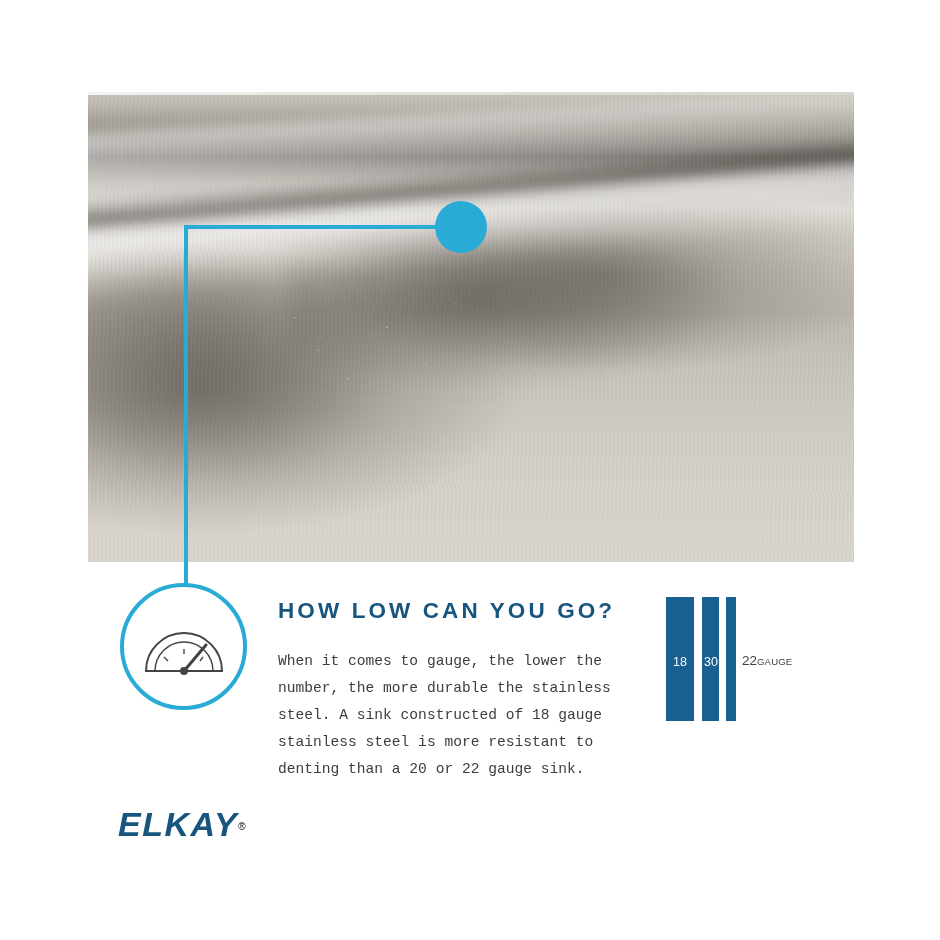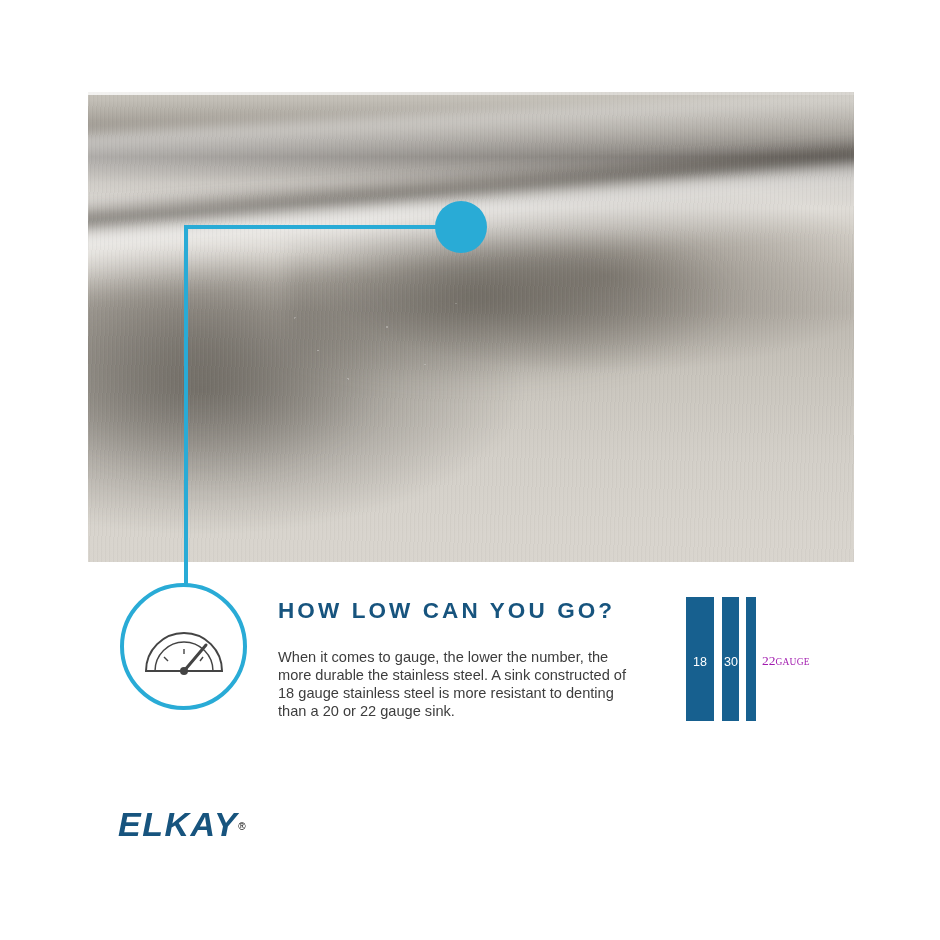--- a/index.html
+++ b/index.html
@@ -171,30 +171,30 @@
     font-size: 22.5px;
     letter-spacing: 3.1px;
     color: #17547E;
     white-space: nowrap;
   }
   .body-copy {
     position: absolute;
     left: 278px;
     top: 648px;
     width: 360px;
-    font-family: Liberation Sans, sans-serif;
+    font-family: Liberation Mono, monospace;
     font-size: 14.6px;
-    line-height: 18px;
+    line-height: 27px;
     color: #3d3d3d;
   }
 
   
   .bars {
     position: absolute;
-    left: 686px;
+    left: 666px;
     top: 597px;
     width: 180px;
     height: 124px;
   }
   .bar {
     position: absolute;
     top: 0;
     background: #17608F;
     height: 124px;
   }
@@ -207,23 +207,23 @@
     font-size: 12.5px;
     color: #ffffff;
     top: 58px;
   }
   .bar-label.l18 { left: 7px; }
   .bar-label.l20 { left: 38px; }
   .gauge-note {
     position: absolute;
     left: 76px;
     top: 56px;
-    font-family: Liberation Serif, serif;
+    font-family: Liberation Sans, sans-serif;
     font-size: 13.5px;
-    color: #a21caf;
+    color: #404040;
     white-space: nowrap;
   }
   .gauge-note .small {
     font-size: 9.5px;
     letter-spacing: 0.2px;
   }
 
   
   .logo {
     position: absolute;

